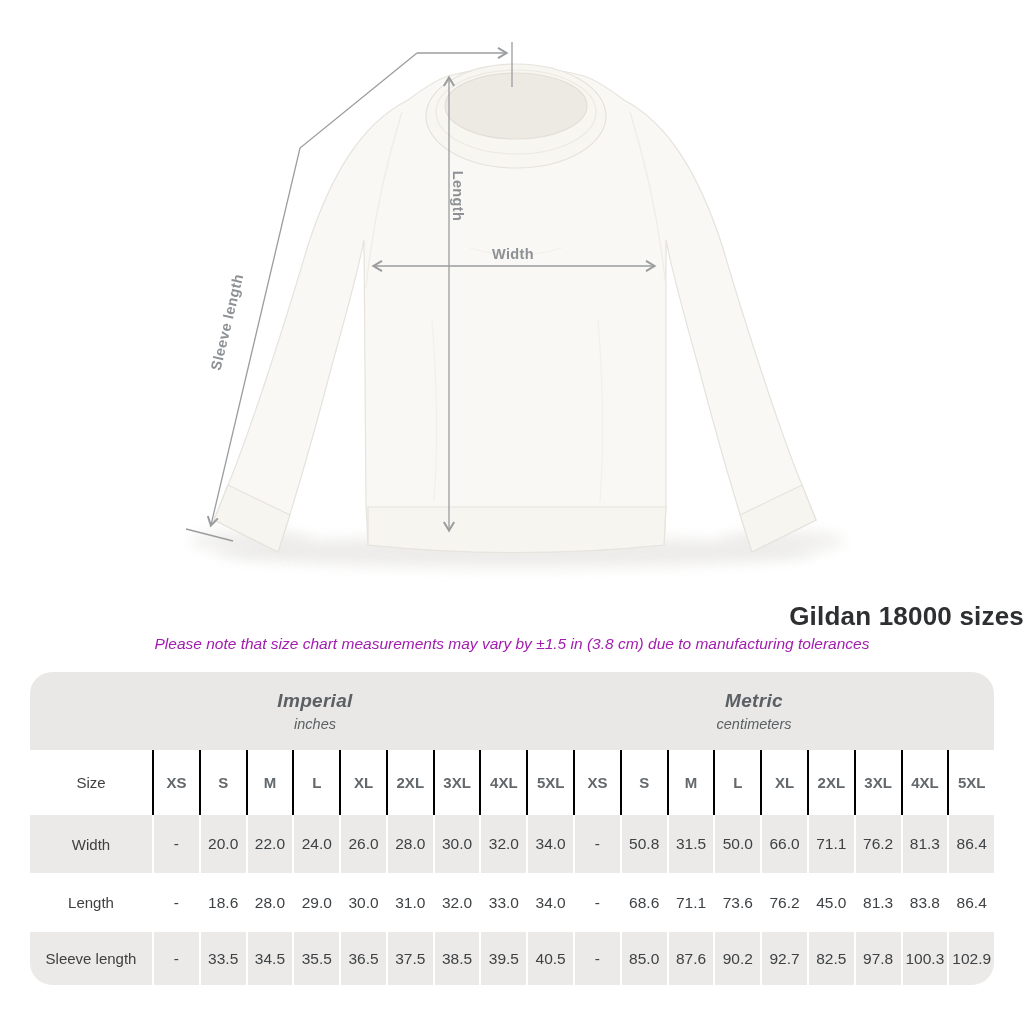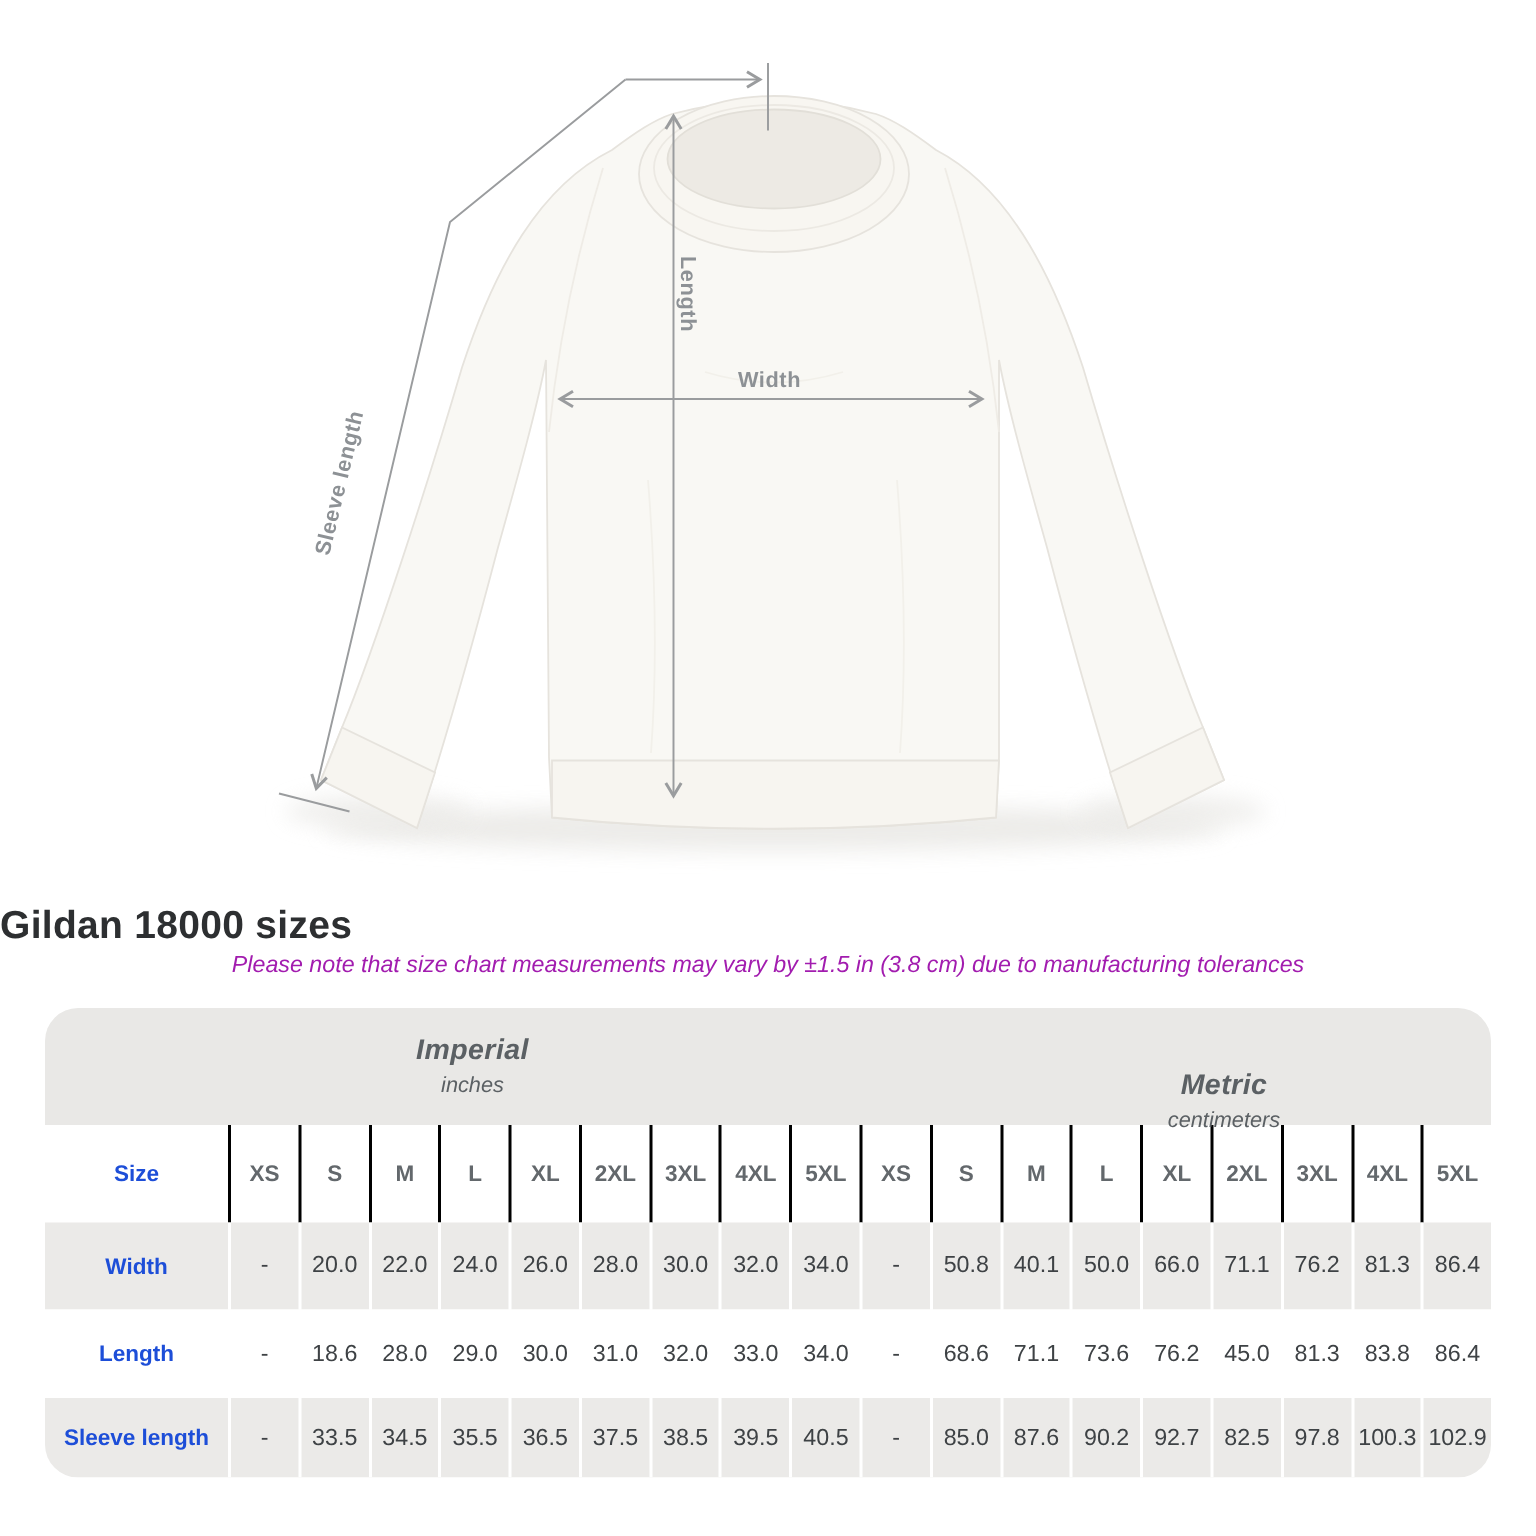--- a/index.html
+++ b/index.html
@@ -12,46 +12,46 @@
   .diag-label {
     position:absolute; color:#8d9195; font-size:14.5px; font-weight:bold;
     letter-spacing:.4px; white-space:nowrap;
   }
   .diag-len { left:458px; top:196px; transform:translate(-50%,-50%) rotate(90deg); }
   .diag-wid { left:513px; top:254px; transform:translate(-50%,-50%); }
   .diag-slv { left:227px; top:322px; transform:translate(-50%,-50%) rotate(-76.5deg); }
 
   .page-title {
     position:absolute; left:0; top:601px; width:1024px; margin:0;
-    text-align:left; font-size:26px; font-weight:bold; color:#2d2f31;
+    text-align:right; font-size:26px; font-weight:bold; color:#2d2f31;
     letter-spacing:.2px;
   }
   .note {
     position:absolute; left:0; top:635px; width:1024px; margin:0;
     text-align:center; font-style:italic; font-size:15.5px; color:#a21caf;
   }
 
   .size-table {
     position:absolute; left:30px; top:672px; width:964px; height:313px;
     border-radius:22px; overflow:hidden; background:#ffffff;
   }
   .band { position:relative; height:78px; background:#e9e8e6;padding-left:12px; }
   .grp {
     position:absolute; top:50%; transform:translate(-50%,-50%);
     text-align:center; color:#5b6064; font-style:italic;
   }
   .grp-imp { left:285px; }
-  .grp-met { left:786px;margin-top:23px; }
+  .grp-met { left:724px; }
   .grp-name { font-weight:bold; font-size:19px; letter-spacing:.3px; }
   .grp-unit { font-size:14.5px; margin-top:4px; }
 
   .t-row { display:flex; width:100%; }
   .t-label {
     width:122px; flex:0 0 122px; display:flex; align-items:center; justify-content:center;
-    font-weight:bold; color:#1d4ed8; font-size:15px;
+    font-weight:normal; color:#404040; font-size:15px;
   }
   .t-cell { flex:1 1 0; display:flex; align-items:center; justify-content:center; }
 
   .size-row { height:65px; background:#ffffff; }
   .size-row .t-cell {
     font-weight:bold; color:#63686c; font-size:15px;
     border-left:2px solid #000000;
   }
   .d-row .t-cell {
     color:#3e4245; font-size:15.5px; border-left:2px solid #ffffff;
@@ -180,21 +180,21 @@
           <div class="t-cell">20.0</div>
           <div class="t-cell">22.0</div>
           <div class="t-cell">24.0</div>
           <div class="t-cell">26.0</div>
           <div class="t-cell">28.0</div>
           <div class="t-cell">30.0</div>
           <div class="t-cell">32.0</div>
           <div class="t-cell">34.0</div>
           <div class="t-cell">-</div>
           <div class="t-cell">50.8</div>
-          <div class="t-cell">40.1</div>
+          <div class="t-cell">31.5</div>
           <div class="t-cell">50.0</div>
           <div class="t-cell">66.0</div>
           <div class="t-cell">71.1</div>
           <div class="t-cell">76.2</div>
           <div class="t-cell">81.3</div>
           <div class="t-cell">86.4</div>
         </div>
         <div class="t-row d-row r1 row-white">
           <div class="t-label">Length</div>
           <div class="t-cell">-</div>

